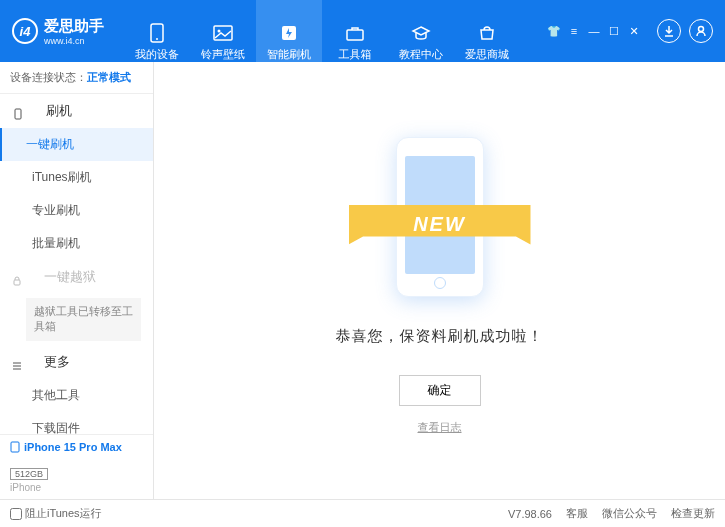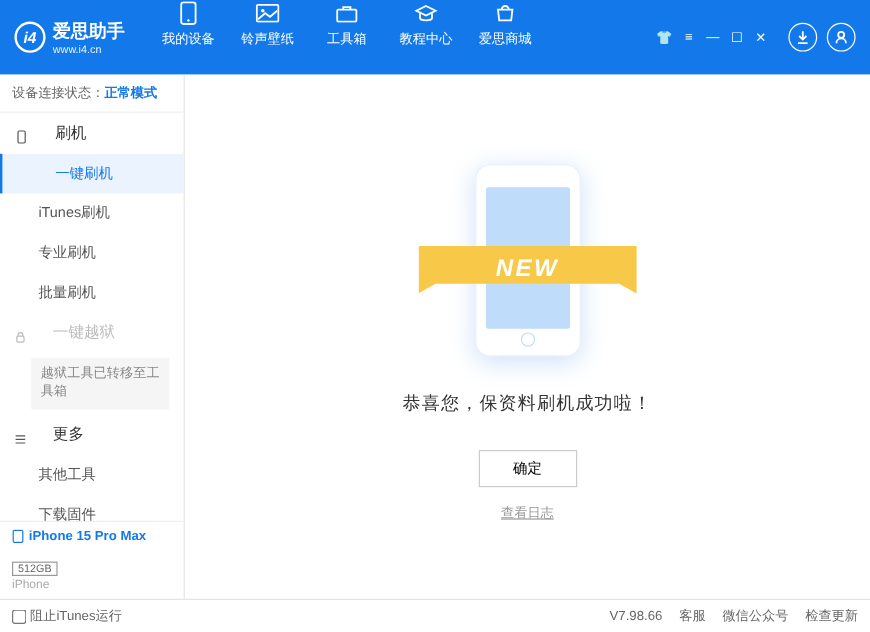--- a/index.html
+++ b/index.html
@@ -4,37 +4,37 @@
 <style>
 *{margin:0;padding:0;box-sizing:border-box;font-family:"Microsoft YaHei",sans-serif}
 body{background:#fff;width:725px;height:527px;overflow:hidden;display:flex;flex-direction:column;font-size:12px;color:#333}
 .header{background:#1379eb;height:62px;display:flex;align-items:center;padding:0 12px}
 .logo-area{display:flex;align-items:center;color:#fff;margin-right:20px}
 .logo-circle{width:26px;height:26px;border:2px solid #fff;border-radius:50%;display:flex;align-items:center;justify-content:center;font-weight:bold;font-size:13px;margin-right:6px;font-style:italic}
 .logo-text{display:flex;flex-direction:column}
 .logo-title{font-size:15px;font-weight:bold}
 .logo-url{font-size:9px;opacity:.9}
 .nav-tabs{display:flex;flex:1;height:100%}
-.nav-tab{display:flex;flex-direction:column;align-items:center;justify-content:flex-start;width:66px;height:100%;color:#fff;cursor:pointer}
+.nav-tab{display:flex;flex-direction:column;align-items:center;justify-content:flex-end;width:66px;height:100%;color:#fff;cursor:pointer}
 .nav-tab.active{background:#368ff0}
 .nav-tab .nav-icon{width:22px;height:22px;margin-bottom:3px;display:flex;align-items:center;justify-content:center}
 .nav-tab .nav-label{font-size:11px}
 .header-right{display:flex;align-items:center;gap:8px;color:#fff}
 .sys-btns{display:flex;gap:6px;font-size:11px;margin-right:8px}
 .sys-btn{width:14px;height:14px;display:flex;align-items:center;justify-content:center;cursor:pointer}
 .circle-btn{width:24px;height:24px;border:1.5px solid #fff;border-radius:50%;display:flex;align-items:center;justify-content:center;cursor:pointer}
 .body{flex:1;display:flex;overflow:hidden}
 .sidebar{width:154px;border-right:1px solid #e5e5e5;display:flex;flex-direction:column}
 .status-bar{padding:8px 10px;font-size:11px;color:#666;border-bottom:1px solid #eee}
 .status-val{color:#1379eb;font-weight:bold}
 .side-sections{flex:1;overflow-y:auto}
 .side-head{display:flex;align-items:flex-end;padding:8px 12px;font-size:13px;color:#333;gap:22px}
 .side-head.locked{color:#bbb}
 .side-item{padding:8px 12px 8px 32px;font-size:12px;color:#555;cursor:pointer}
-.side-item.active{background:#eaf3fe;color:#1379eb;border-left:2px solid #1379eb;padding-left:44px}
+.side-item.active{background:#eaf3fe;color:#1379eb;border-left:2px solid #1379eb;padding-left:24px}
 .side-note{margin:4px 12px 4px 26px;padding:6px 8px;background:#f5f5f5;font-size:11px;color:#888;line-height:1.4}
 .chk{display:flex;align-items:center;gap:3px}
 .chk input{width:12px;height:12px}
 .device-info{padding:6px 10px;border-top:1px solid #eee}
 .device-line{display:flex;align-items:center;gap:4px;color:#1379eb;font-size:11px;font-weight:bold}
 .storage{display:inline-block;border:1px solid #999;padding:0 4px;font-size:9px;color:#666;margin-top:15px}
 .device-type{font-size:10px;color:#aaa;margin-top:2px}
 .main{flex:1;display:flex;flex-direction:column;align-items:center;justify-content:center;position:relative}
 .illustration{width:170px;height:185px;position:relative;margin-bottom:15px}
 .phone{position:absolute;left:50%;top:10px;transform:translateX(-50%);width:88px;height:160px;background:#fff;border-radius:12px;box-shadow:0 4px 20px rgba(88,156,238,.3);border:1px solid #e8f1fc}
@@ -74,20 +74,29 @@
     <div class="nav-tab">
         <div class="nav-icon">
           <svg width="20" height="16" viewBox="0 0 20 16">
             <rect x="1" y="1" width="18" height="14" rx="1" fill="none" stroke="#fff" stroke-width="1.5"></rect>
             <circle cx="6" cy="6" r="1.5" fill="#fff"></circle>
             <path d="M2 13 L8 8 L12 11 L18 6" stroke="#fff" fill="none" stroke-width="1.5"></path>
           </svg>
         </div>
         <div class="nav-label">铃声壁纸</div>
       </div>
+    <div class="nav-tab active">
+        <div class="nav-icon">
+          <svg width="18" height="18" viewBox="0 0 18 18">
+            <rect x="2" y="2" width="14" height="14" rx="2" fill="#fff"></rect>
+            <path d="M9 4 L6 10 L9 10 L8 14 L12 8 L9 8 Z" fill="#368ff0"></path>
+          </svg>
+        </div>
+        <div class="nav-label">智能刷机</div>
+      </div>
     <div class="nav-tab">
         <div class="nav-icon">
           <svg width="20" height="16" viewBox="0 0 20 16">
             <rect x="2" y="5" width="16" height="10" rx="1" fill="none" stroke="#fff" stroke-width="1.5"></rect>
             <path d="M7 5 V3 h6 v2" fill="none" stroke="#fff" stroke-width="1.5"></path>
           </svg>
         </div>
         <div class="nav-label">工具箱</div>
       </div>
     <div class="nav-tab">

